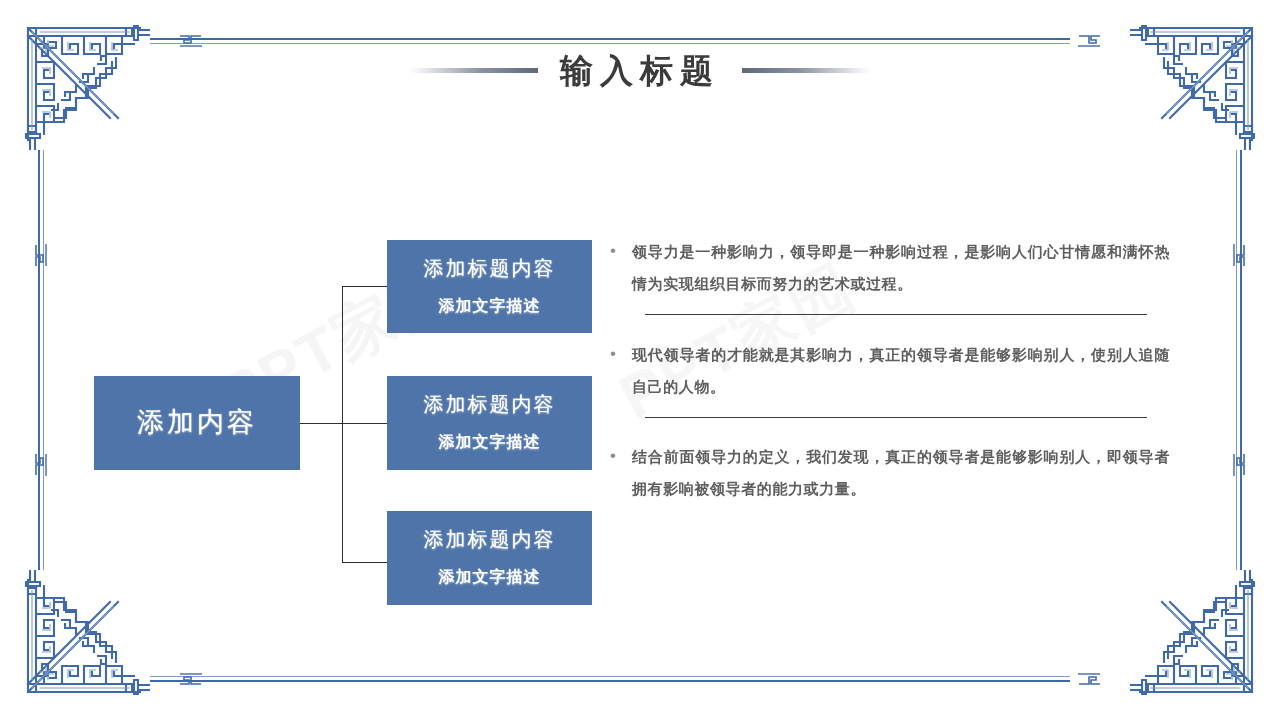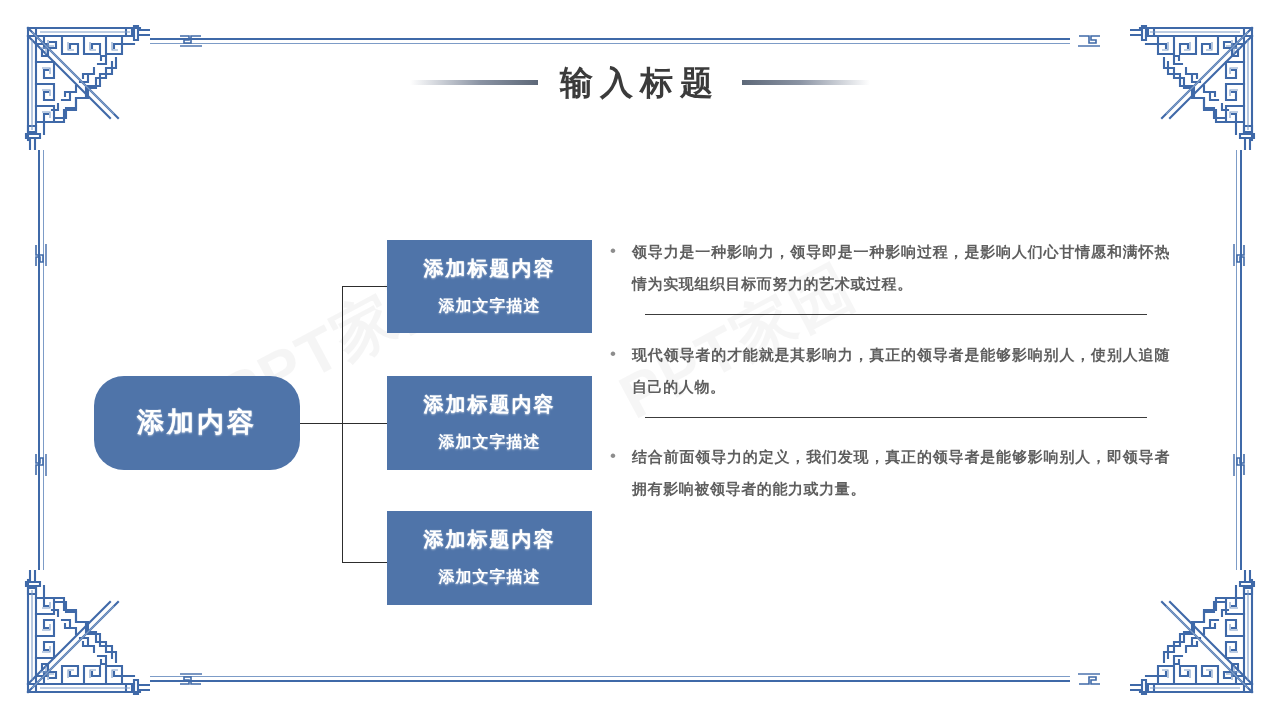--- a/index.html
+++ b/index.html
@@ -48,21 +48,21 @@
   .knot.t2{right:178px;top:33px;transform:scaleX(-1);}
   .knot.b{left:178px;bottom:33px;transform:scaleY(-1);}
   .knot.b2{right:178px;bottom:33px;transform:scale(-1,-1);}
   .knot.l{left:33px;top:452px;width:16px;height:26px;}
   .knot.r{right:33px;top:452px;width:16px;height:26px;transform:scaleX(-1);}
   .knot.l2{left:33px;bottom:452px;width:16px;height:26px;transform:scaleY(-1);}
   .knot.r2{right:33px;bottom:452px;width:16px;height:26px;transform:scale(-1,-1);}
 
   
   .title-row{
-    position:absolute;left:0;right:0;top:66px;
+    position:absolute;left:0;right:0;top:54px;
     display:flex;align-items:center;justify-content:center;gap:22px;
   }
   .title-line{height:5px;width:128px;}
   .title-line.left{background:linear-gradient(90deg,rgba(140,150,165,0) 0%,#8a93a3 55%,#5d6878 100%);}
   .title-line.right{background:linear-gradient(270deg,rgba(140,150,165,0) 0%,#8a93a3 55%,#5d6878 100%);}
   .title-text{
     font-size:33px;font-weight:bold;color:#3b3b3b;
     letter-spacing:7px;white-space:nowrap;line-height:1;
     text-shadow:1px 1px 0 rgba(255,255,255,.9);
   }
@@ -86,29 +86,29 @@
 
   .box{
     position:absolute;
     background:#4f74a9;
     color:#ffffff;
     box-sizing:border-box;
     display:flex;flex-direction:column;
     align-items:center;justify-content:center;
   }
   .box .bt{
-    font-size:20px;font-weight:bold;letter-spacing:2px;line-height:1.15;
+    font-size:20px;font-weight:normal;letter-spacing:2px;line-height:1.15;
     text-shadow:0 1px 2px rgba(255,255,255,.55), 0 0 1px rgba(255,255,255,.6);
   }
   .box .bs{
     font-size:16px;font-weight:bold;letter-spacing:1px;margin-top:16px;
     text-shadow:0 1px 2px rgba(255,255,255,.45);
   }
   .root-box{
-    left:94px;top:376px;width:206px;height:94px;border-radius:30px;
+    left:94px;top:376px;width:206px;height:94px;
   }
   .root-box .bt{font-size:27px;letter-spacing:3px;}
   .leaf1{left:387px;top:240px;width:205px;height:93px;}
   .leaf2{left:387px;top:376px;width:205px;height:94px;}
   .leaf3{left:387px;top:511px;width:205px;height:94px;}
 
   .conn{position:absolute;background:#2d2d2d;}
   .conn.h{height:1px;}
   .conn.v{width:1px;}
   .c-stem   {left:300px;top:423px;width:42px;}

